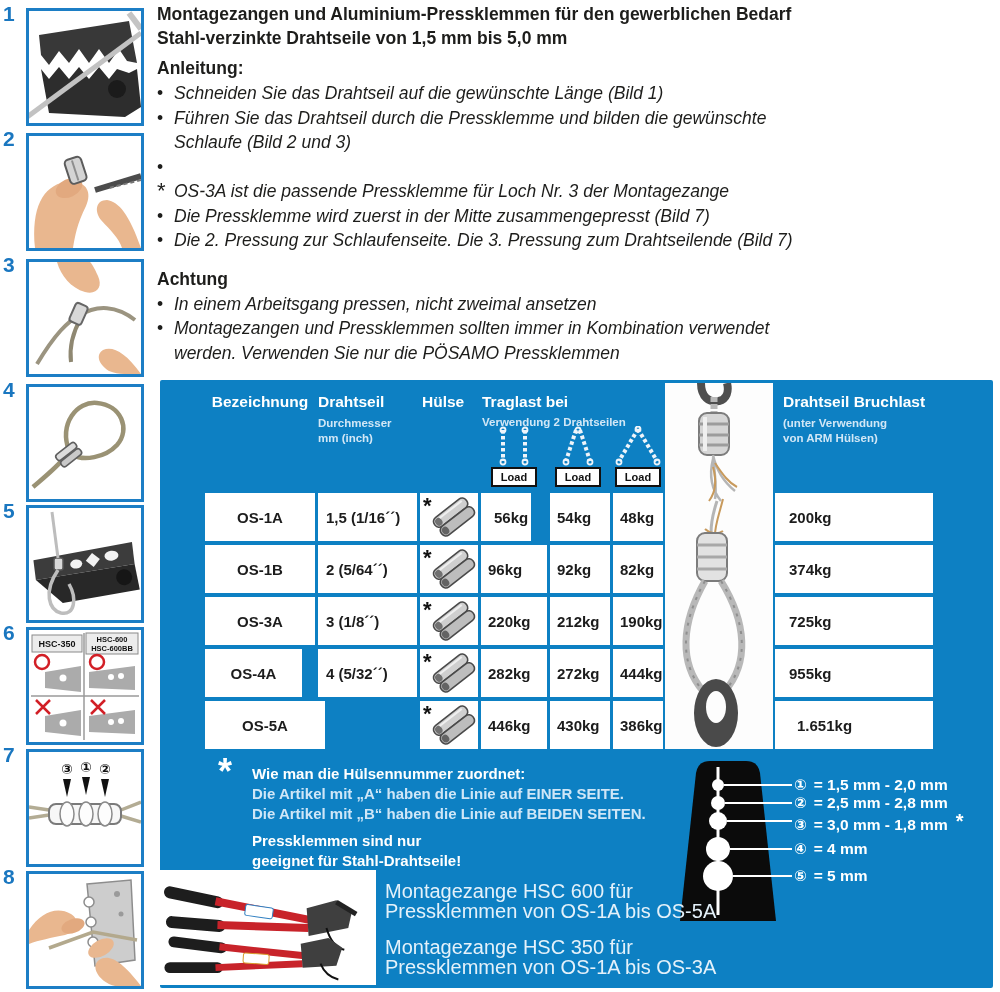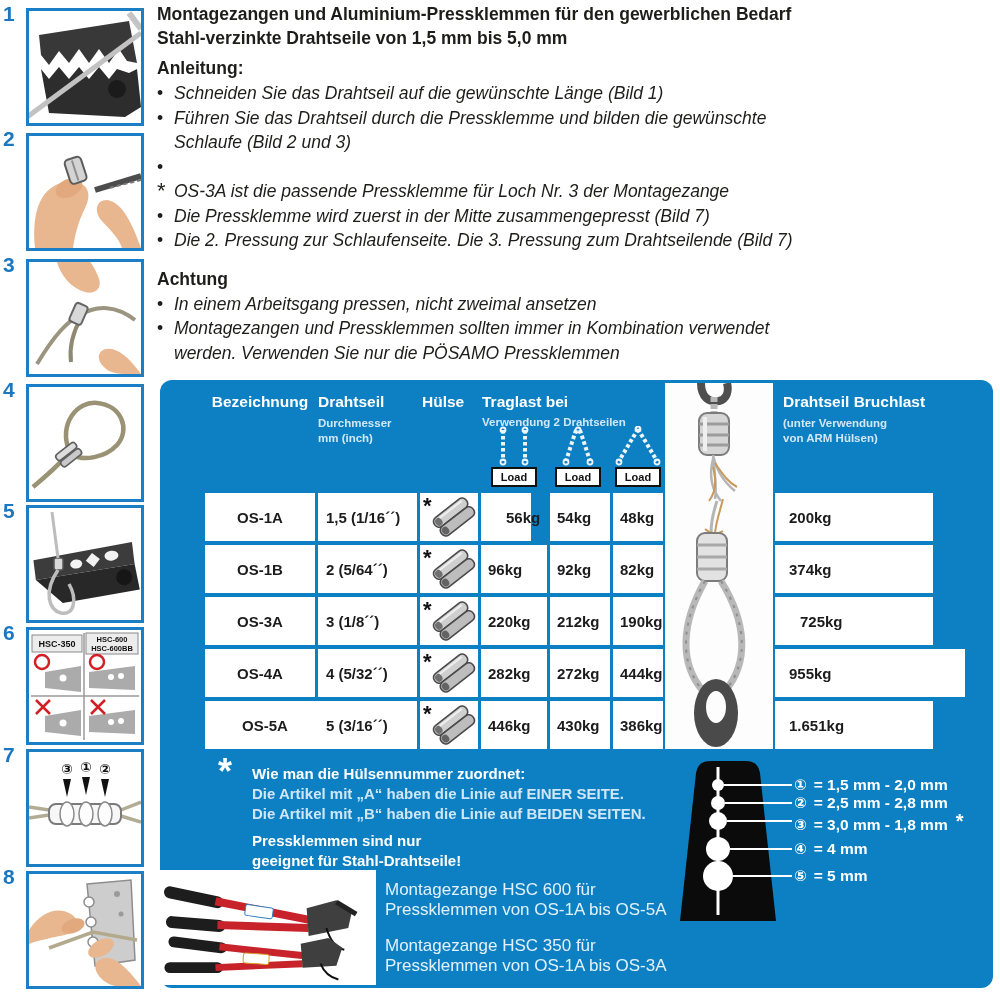--- a/index.html
+++ b/index.html
@@ -15,41 +15,41 @@
   .intro{position:absolute;left:157px;top:2px;width:740px;}
   .t-line{font-size:17.5px;font-weight:bold;line-height:24px;white-space:nowrap;}
   .sec-label{font-size:17.5px;font-weight:bold;line-height:25px;margin-top:6px;}
   .b-row{display:flex;font-size:17.5px;line-height:24.5px;}
   .b-marker{width:17px;flex:none;}
   .b-marker.star{font-size:22px;line-height:22px;position:relative;top:1px;}
   .b-line{white-space:nowrap;font-style:italic;}
   .achtung-gap{margin-top:14px;}
   
   .panel{position:absolute;left:160px;top:380px;width:833px;height:608px;
-         background:#0d80c3;border-radius:12px;}
+         background:#0d80c3;border-radius:2px;}
   .ph{position:absolute;color:#fff;font-weight:bold;font-size:15.5px;white-space:nowrap;}
   .phs{position:absolute;color:#d2e7f6;font-weight:bold;font-size:11.5px;white-space:nowrap;}
   .cell{position:absolute;background:#fff;height:48px;display:flex;align-items:center;
         font-weight:bold;font-size:15px;color:#1c1c1c;white-space:nowrap;}
   .cell.center{justify-content:center;}
   .load-icon{position:absolute;width:56px;top:46px;}
   .load-icon svg{display:block;margin:0 auto;}
   .load-box{width:42px;height:16px;background:#fff;border:2px solid #111;color:#111;
             font-weight:bold;font-size:11px;display:flex;align-items:center;
             justify-content:center;margin:1px auto 0 auto;}
   .huelse-star{position:absolute;left:3px;top:0px;font-weight:bold;font-size:22px;color:#111;}
   .fn{position:absolute;font-weight:bold;font-size:15px;white-space:nowrap;color:#fff;}
   .fn.dim{color:#cfe6f7;}
   .fn-star{position:absolute;color:#fff;font-weight:bold;font-size:36px;line-height:30px;}
   .legend-row{position:absolute;display:flex;align-items:baseline;color:#fff;
               font-weight:bold;white-space:nowrap;}
   .legend-num{font-size:15px;}
   .legend-text{font-size:15.5px;margin-left:7px;}
   .legend-star{font-size:20px;margin-left:8px;position:relative;top:-2px;}
-  .tool-text{position:absolute;color:#e4f1fa;font-size:17px;white-space:nowrap;}
+  .tool-text{position:absolute;color:#e4f1fa;font-size:20px;white-space:nowrap;}
   .photo{position:absolute;background:#fff;}
 </style>
 </head>
 <body>
 
 <div class="page">
 
   <div class="fig-num" style="top:2px">1</div>
   <div class="fig-num" style="top:127px">2</div>
   <div class="fig-num" style="top:253px">3</div>
@@ -312,21 +312,21 @@
       <svg style="position:absolute;left:12px;top:1px" width="45" height="46" viewBox="0 0 45 46">
         <g transform="rotate(-38 22 23)">
           <rect x="2" y="12" width="40" height="11" rx="5" fill="#cfcfcf" stroke="#4a4a4a" stroke-width="1.6"></rect>
           <rect x="2" y="23" width="40" height="11" rx="5" fill="#bdbdbd" stroke="#4a4a4a" stroke-width="1.6"></rect>
           <ellipse cx="7" cy="17.5" rx="3.5" ry="4" fill="#707070"></ellipse>
           <ellipse cx="7" cy="28.5" rx="3.5" ry="4" fill="#636363"></ellipse>
           <line x1="10" y1="15" x2="38" y2="15" stroke="#efefef" stroke-width="2"></line>
         </g>
       </svg>
     </div>
-    <div class="cell" style="left:321px;top:113px;width:50px;padding-left:25px;box-sizing:border-box">56kg</div>
+    <div class="cell" style="left:321px;top:113px;width:50px;padding-left:13px;box-sizing:border-box">56kg</div>
     <div class="cell" style="left:390px;top:113px;width:60px;padding-left:7px;box-sizing:border-box">54kg</div>
     <div class="cell" style="left:453px;top:113px;width:50px;padding-left:7px;box-sizing:border-box">48kg</div>
     <div class="cell" style="left:615px;top:113px;width:158px;padding-left:14px;box-sizing:border-box">200kg</div>
 
     <div class="cell center" style="left:45px;top:165px;width:110px">OS-1B</div>
     <div class="cell" style="left:158px;top:165px;width:99px;padding-left:8px;box-sizing:border-box">2 (5/64´´)</div>
     <div class="cell" style="left:260px;top:165px;width:58px">
       <span class="huelse-star">*</span>
       <svg style="position:absolute;left:12px;top:1px" width="45" height="46" viewBox="0 0 45 46">
         <g transform="rotate(-38 22 23)">
@@ -353,59 +353,58 @@
           <rect x="2" y="23" width="40" height="11" rx="5" fill="#bdbdbd" stroke="#4a4a4a" stroke-width="1.6"></rect>
           <ellipse cx="7" cy="17.5" rx="3.5" ry="4" fill="#707070"></ellipse>
           <ellipse cx="7" cy="28.5" rx="3.5" ry="4" fill="#636363"></ellipse>
           <line x1="10" y1="15" x2="38" y2="15" stroke="#efefef" stroke-width="2"></line>
         </g>
       </svg>
     </div>
     <div class="cell" style="left:321px;top:217px;width:66px;padding-left:7px;box-sizing:border-box">220kg</div>
     <div class="cell" style="left:390px;top:217px;width:60px;padding-left:7px;box-sizing:border-box">212kg</div>
     <div class="cell" style="left:453px;top:217px;width:50px;padding-left:7px;box-sizing:border-box">190kg</div>
-    <div class="cell" style="left:615px;top:217px;width:158px;padding-left:25px;box-sizing:border-box">725kg</div>
-
-    <div class="cell center" style="left:45px;top:269px;width:110px">OS-4A</div>
+    <div class="cell" style="left:615px;top:217px;width:158px;padding-left:14px;box-sizing:border-box">725kg</div>
+
+    <div class="cell center" style="left:45px;top:269px;width:97px">OS-4A</div>
     <div class="cell" style="left:158px;top:269px;width:99px;padding-left:8px;box-sizing:border-box">4 (5/32´´)</div>
     <div class="cell" style="left:260px;top:269px;width:58px">
       <span class="huelse-star">*</span>
       <svg style="position:absolute;left:12px;top:1px" width="45" height="46" viewBox="0 0 45 46">
         <g transform="rotate(-38 22 23)">
           <rect x="2" y="12" width="40" height="11" rx="5" fill="#cfcfcf" stroke="#4a4a4a" stroke-width="1.6"></rect>
           <rect x="2" y="23" width="40" height="11" rx="5" fill="#bdbdbd" stroke="#4a4a4a" stroke-width="1.6"></rect>
           <ellipse cx="7" cy="17.5" rx="3.5" ry="4" fill="#707070"></ellipse>
           <ellipse cx="7" cy="28.5" rx="3.5" ry="4" fill="#636363"></ellipse>
           <line x1="10" y1="15" x2="38" y2="15" stroke="#efefef" stroke-width="2"></line>
         </g>
       </svg>
     </div>
     <div class="cell" style="left:321px;top:269px;width:66px;padding-left:7px;box-sizing:border-box">282kg</div>
     <div class="cell" style="left:390px;top:269px;width:60px;padding-left:7px;box-sizing:border-box">272kg</div>
     <div class="cell" style="left:453px;top:269px;width:50px;padding-left:7px;box-sizing:border-box">444kg</div>
-    <div class="cell" style="left:615px;top:269px;width:190px;padding-left:14px;box-sizing:border-box">955kg</div>
+    <div class="cell" style="left:615px;top:269px;width:158px;padding-left:14px;box-sizing:border-box">955kg</div>
 
     <div class="cell center" style="left:45px;top:321px;width:120px">OS-5A</div>
-    <div class="cell" style="left:158px;top:321px;width:99px;padding-left:8px;box-sizing:border-box">5 (3/16´´)</div>
     <div class="cell" style="left:260px;top:321px;width:58px">
       <span class="huelse-star">*</span>
       <svg style="position:absolute;left:12px;top:1px" width="45" height="46" viewBox="0 0 45 46">
         <g transform="rotate(-38 22 23)">
           <rect x="2" y="12" width="40" height="11" rx="5" fill="#cfcfcf" stroke="#4a4a4a" stroke-width="1.6"></rect>
           <rect x="2" y="23" width="40" height="11" rx="5" fill="#bdbdbd" stroke="#4a4a4a" stroke-width="1.6"></rect>
           <ellipse cx="7" cy="17.5" rx="3.5" ry="4" fill="#707070"></ellipse>
           <ellipse cx="7" cy="28.5" rx="3.5" ry="4" fill="#636363"></ellipse>
           <line x1="10" y1="15" x2="38" y2="15" stroke="#efefef" stroke-width="2"></line>
         </g>
       </svg>
     </div>
     <div class="cell" style="left:321px;top:321px;width:66px;padding-left:7px;box-sizing:border-box">446kg</div>
     <div class="cell" style="left:390px;top:321px;width:60px;padding-left:7px;box-sizing:border-box">430kg</div>
     <div class="cell" style="left:453px;top:321px;width:50px;padding-left:7px;box-sizing:border-box">386kg</div>
-    <div class="cell" style="left:615px;top:321px;width:158px;padding-left:14px;box-sizing:border-box">1.651kg</div>
+    <div class="cell" style="left:615px;top:321px;width:158px;padding-left:22px;box-sizing:border-box">1.651kg</div>
 
     <div class="fn-star" style="left:58px;top:377px">*</div>
     <div class="fn" style="left:92px;top:385px">Wie man die Hülsennummer zuordnet:</div>
     <div class="fn dim" style="left:92px;top:425px">Die Artikel mit „B“ haben die Linie auf BEIDEN SEITEN.</div>
     <div class="fn dim" style="left:92px;top:405px">Die Artikel mit „A“ haben die Linie auf EINER SEITE.</div>
     <div class="fn" style="left:92px;top:452px">Pressklemmen sind nur</div>
     <div class="fn" style="left:92px;top:472px">geeignet für Stahl-Drahtseile!</div>
 
     <svg class="abs" style="left:500px;top:373px" width="132" height="172" viewBox="0 0 132 172">
       <path d="M36,20 Q38,8 50,8 L86,8 Q98,8 100,20 L116,168 L20,168 Z" fill="#0b0b0b"></path>

